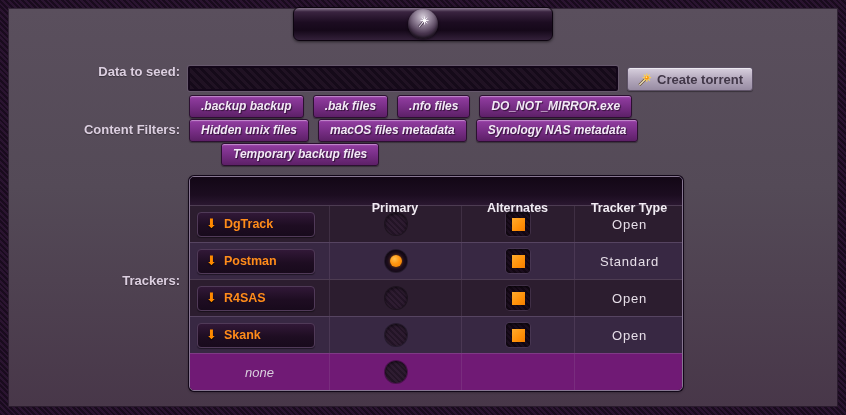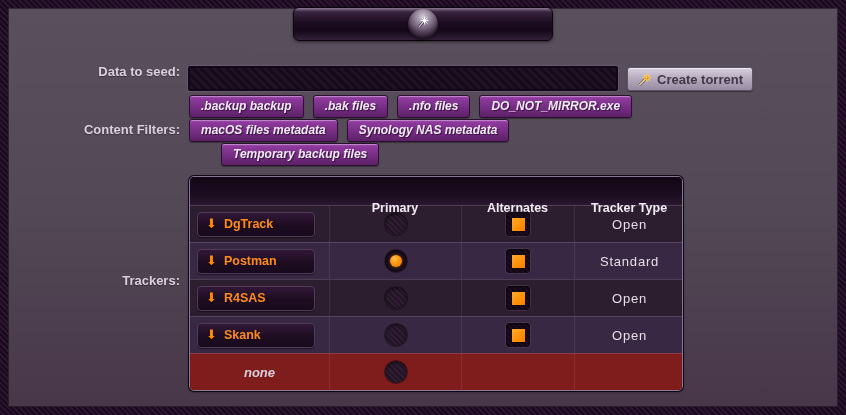--- a/index.html
+++ b/index.html
@@ -77,21 +77,21 @@
     background: linear-gradient(180deg, #130716 0%, #1c0d20 65%, #2a1730 100%);
     color:#f1ebf3; font-weight:bold; font-size:12.5px;
   }
   .thead > div { display:flex; align-items:center; justify-content:center; }
   .thead > div:first-child { justify-content:flex-start; padding-left:9px;margin-top:48px; }
   .trow { height:37px; border-top:1px solid rgba(165,145,175,.28); }
   .trow > div { display:flex; align-items:center; justify-content:center; }
   .trow > div + div { border-left:1px solid rgba(165,145,175,.16); }
   .trow.odd  { background:#2c1d2f; }
   .trow.even { background:#382843; }
-  .trow.none-row { background:#7f1d1d;font-weight:bold; }
+  .trow.none-row { background:#701a75; }
   .cell-name { justify-content:flex-start !important; padding-left:7px; }
   .none-row .cell-name { justify-content:center !important; padding-left:0; }
   .name-btn {
     display:inline-flex; align-items:center; gap:7px;
     min-width:118px; padding:4px 10px 5px 8px;
     background: linear-gradient(180deg, #311837 0%, #1e0d22 55%, #180a1c 100%);
     border:1px solid #503a58; border-radius:4px;
     box-shadow: 0 1px 1px rgba(0,0,0,.45);
     cursor:pointer; font-family:inherit;
   }
@@ -166,20 +166,21 @@
   </button>
 
   <div class="flabel" style="top:114px;">Content Filters:</div>
   <div class="chip-row" style="top:87px;">
     <button class="chip">.backup backup</button>
     <button class="chip">.bak files</button>
     <button class="chip">.nfo files</button>
     <button class="chip">DO_NOT_MIRROR.exe</button>
   </div>
   <div class="chip-row" style="top:111px;">
+    <button class="chip">Hidden unix files</button>
     <button class="chip">macOS files metadata</button>
     <button class="chip">Synology NAS metadata</button>
   </div>
   <div class="chip-row" style="top:135px;padding-left:32px;">
     <button class="chip">Temporary backup files</button>
   </div>
 
   <div class="flabel" style="top:265px;">Trackers:</div>
 
   <div class="ttable" style="top:168px;">

